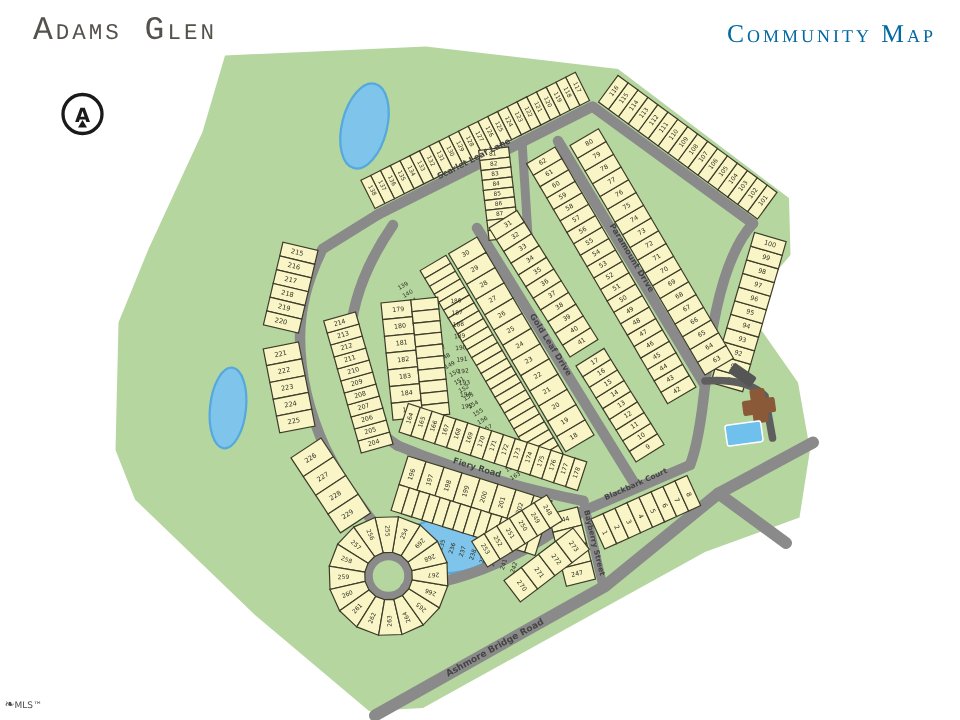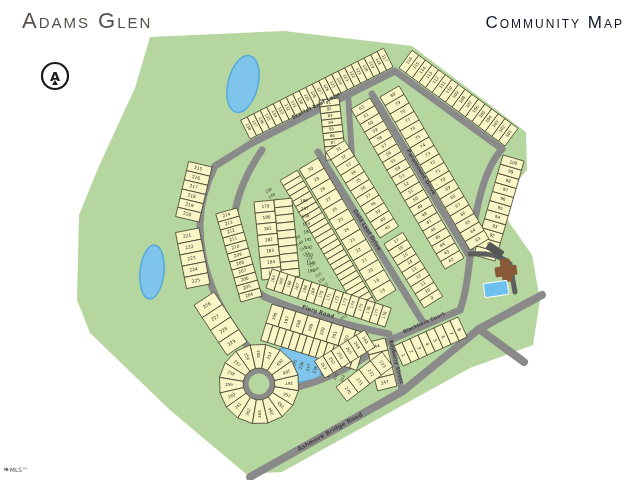--- a/index.html
+++ b/index.html
@@ -1,21 +1,21 @@
 <!DOCTYPE html>
 <html><head>
 <meta charset="utf-8">
 <style>
   html,body{margin:0;padding:0;background:#fff;}
   #stage{position:relative;width:640px;height:480px;background:#ffffff;overflow:hidden;
          font-family:"Liberation Sans",sans-serif;}
-  .title{position:absolute;left:22px;top:8px;font-family:Liberation Sans, sans-serif;
+  .title{position:absolute;left:22px;top:8px;font-family:Liberation Mono, monospace;
          font-variant:small-caps;font-size:22px;letter-spacing:2px;color:#55524b;}
-  .subtitle{position:absolute;right:16px;top:13px;font-family:Liberation Sans, sans-serif;
-         font-variant:small-caps;font-size:17px;letter-spacing:2px;color:#0f172a;}
+  .subtitle{position:absolute;right:16px;top:13px;font-family:Liberation Serif, serif;
+         font-variant:small-caps;font-size:17px;letter-spacing:2px;color:#0369a1;}
   .logo{position:absolute;left:3px;bottom:6px;font-size:6px;color:#4a4a4a;
         font-family:"DejaVu Sans",sans-serif;}
   .logo .swirl{font-size:8px;}
   svg{position:absolute;left:0;top:0;}
   svg text{font-family:"DejaVu Sans",sans-serif;}
 </style>
 </head>
 <body>
 
 <div id="stage">

